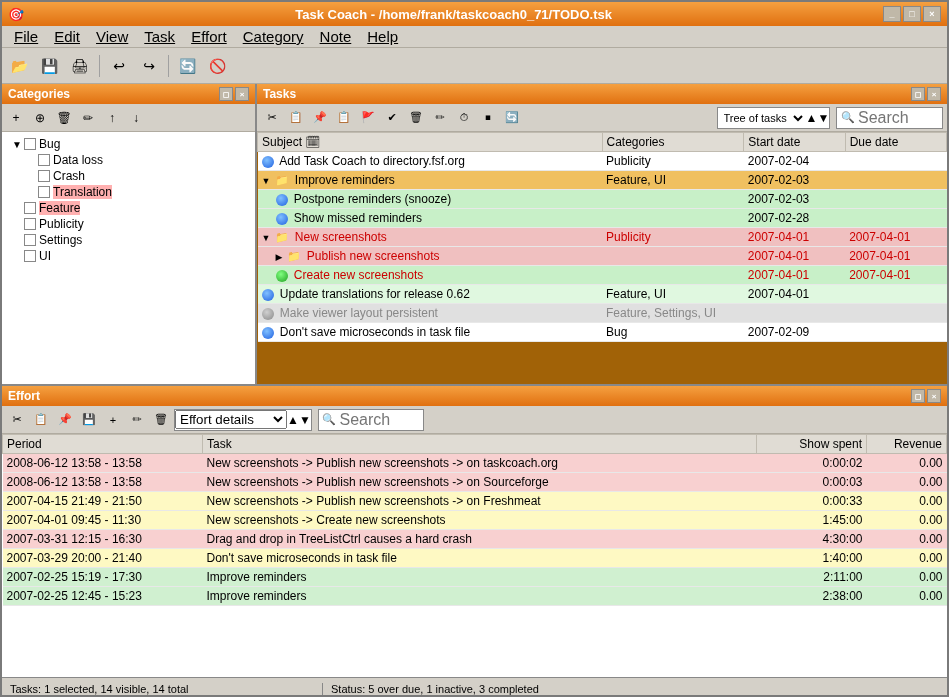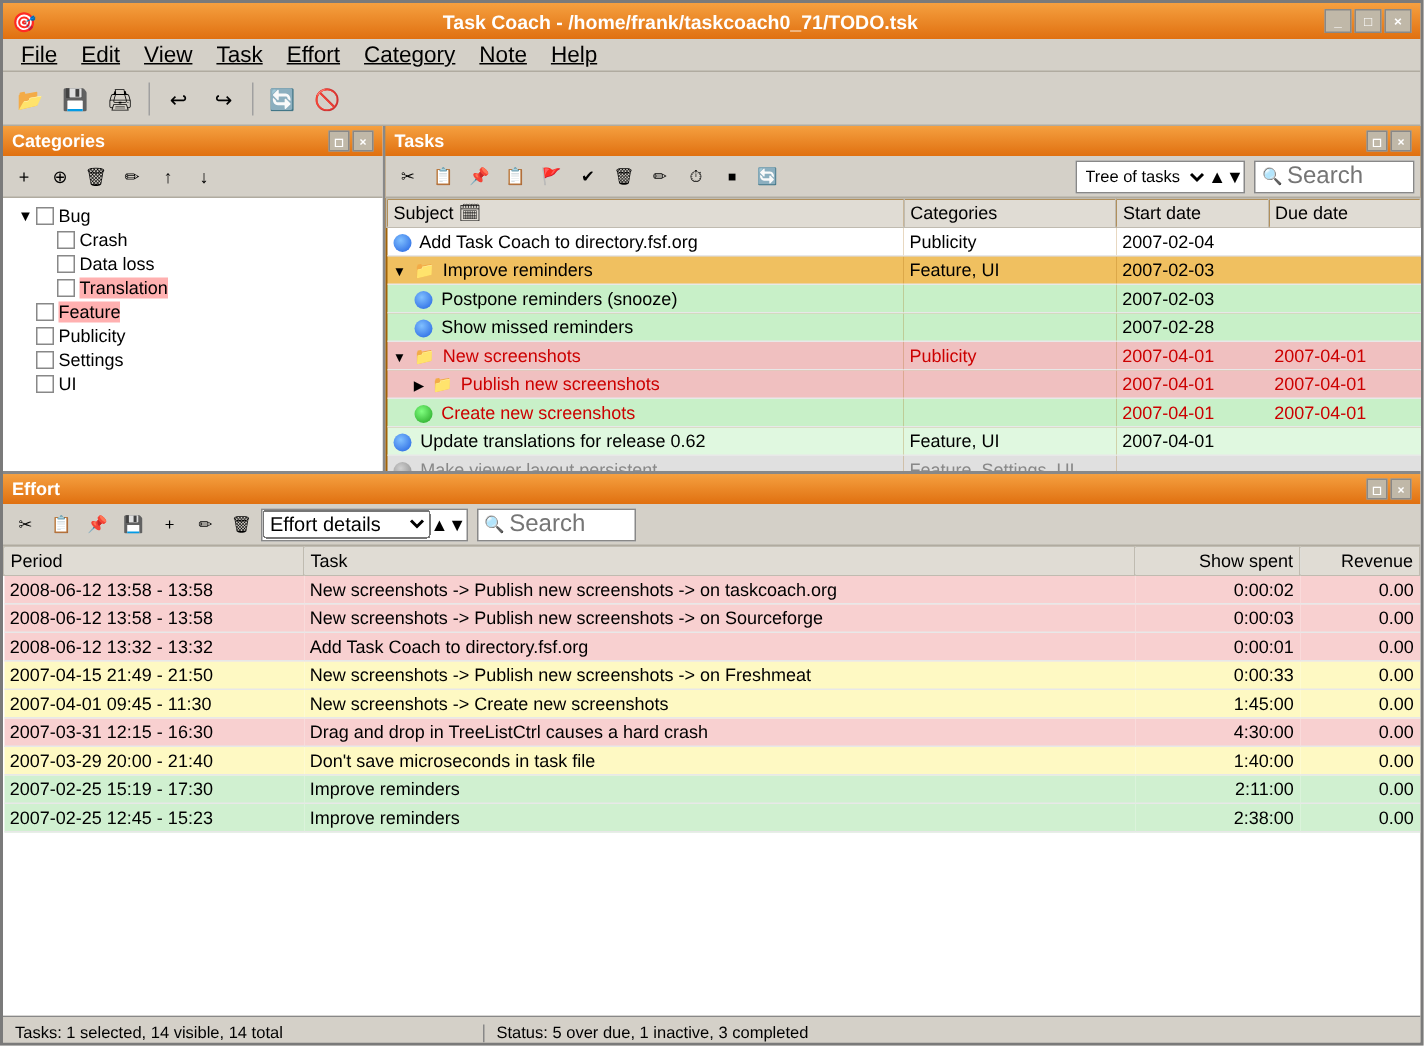--- a/index.html
+++ b/index.html
@@ -74,21 +74,21 @@
 
     
     .main-layout {
       display: flex;
       height: calc(697px - 24px - 22px - 36px - 22px);
       flex-direction: column;
     }
 
     .top-panes {
       display: flex;
-      height: 230px;
+      height: 300px;
     }
 
     
     .categories-panel {
       width: 255px;
       border-right: 2px solid #888;
       display: flex;
       flex-direction: column;
       background: white;
     }
@@ -395,27 +395,27 @@
         <div class="cat-item">
           <span style="width:8px;display:inline-block"></span>
           <span class="cat-arrow">▼</span>
           <span class="cat-checkbox"></span>
           <span class="cat-label">Bug</span>
         </div>
         <div class="cat-item">
           <span style="width:22px;display:inline-block"></span>
           <span class="cat-arrow"></span>
           <span class="cat-checkbox"></span>
-          <span class="cat-label">Crash</span>
+          <span class="cat-label">Data loss</span>
         </div>
         <div class="cat-item">
           <span style="width:22px;display:inline-block"></span>
           <span class="cat-arrow"></span>
           <span class="cat-checkbox"></span>
-          <span class="cat-label">Data loss</span>
+          <span class="cat-label">Crash</span>
         </div>
         <div class="cat-item">
           <span style="width:22px;display:inline-block"></span>
           <span class="cat-arrow"></span>
           <span class="cat-checkbox"></span>
           <span class="cat-label highlight">Translation</span>
         </div>
         <div class="cat-item">
           <span style="width:8px;display:inline-block"></span>
           <span class="cat-arrow"></span>
@@ -650,26 +650,20 @@
             <td style="padding:2px 4px;border-bottom:1px solid #e8e8e8;">New screenshots -&gt; Publish new screenshots -&gt; on taskcoach.org</td>
             <td style="padding:2px 4px;border-bottom:1px solid #e8e8e8;text-align:right;">0:00:02</td>
             <td style="padding:2px 4px;border-bottom:1px solid #e8e8e8;text-align:right;">0.00</td>
           </tr>
           <tr class="effort-row-pink">
             <td style="padding:2px 4px;border-bottom:1px solid #e8e8e8;">2008-06-12 13:58 - 13:58</td>
             <td style="padding:2px 4px;border-bottom:1px solid #e8e8e8;">New screenshots -&gt; Publish new screenshots -&gt; on Sourceforge</td>
             <td style="padding:2px 4px;border-bottom:1px solid #e8e8e8;text-align:right;">0:00:03</td>
             <td style="padding:2px 4px;border-bottom:1px solid #e8e8e8;text-align:right;">0.00</td>
           </tr>
-          <tr class="effort-row-pink">
-            <td style="padding:2px 4px;border-bottom:1px solid #e8e8e8;">2008-06-12 13:32 - 13:32</td>
-            <td style="padding:2px 4px;border-bottom:1px solid #e8e8e8;">Add Task Coach to directory.fsf.org</td>
-            <td style="padding:2px 4px;border-bottom:1px solid #e8e8e8;text-align:right;">0:00:01</td>
-            <td style="padding:2px 4px;border-bottom:1px solid #e8e8e8;text-align:right;">0.00</td>
-          </tr>
           <tr class="effort-row-white">
             <td style="padding:2px 4px;border-bottom:1px solid #e8e8e8;">2007-04-15 21:49 - 21:50</td>
             <td style="padding:2px 4px;border-bottom:1px solid #e8e8e8;">New screenshots -&gt; Publish new screenshots -&gt; on Freshmeat</td>
             <td style="padding:2px 4px;border-bottom:1px solid #e8e8e8;text-align:right;">0:00:33</td>
             <td style="padding:2px 4px;border-bottom:1px solid #e8e8e8;text-align:right;">0.00</td>
           </tr>
           <tr class="effort-row-white">
             <td style="padding:2px 4px;border-bottom:1px solid #e8e8e8;">2007-04-01 09:45 - 11:30</td>
             <td style="padding:2px 4px;border-bottom:1px solid #e8e8e8;">New screenshots -&gt; Create new screenshots</td>
             <td style="padding:2px 4px;border-bottom:1px solid #e8e8e8;text-align:right;">1:45:00</td>

